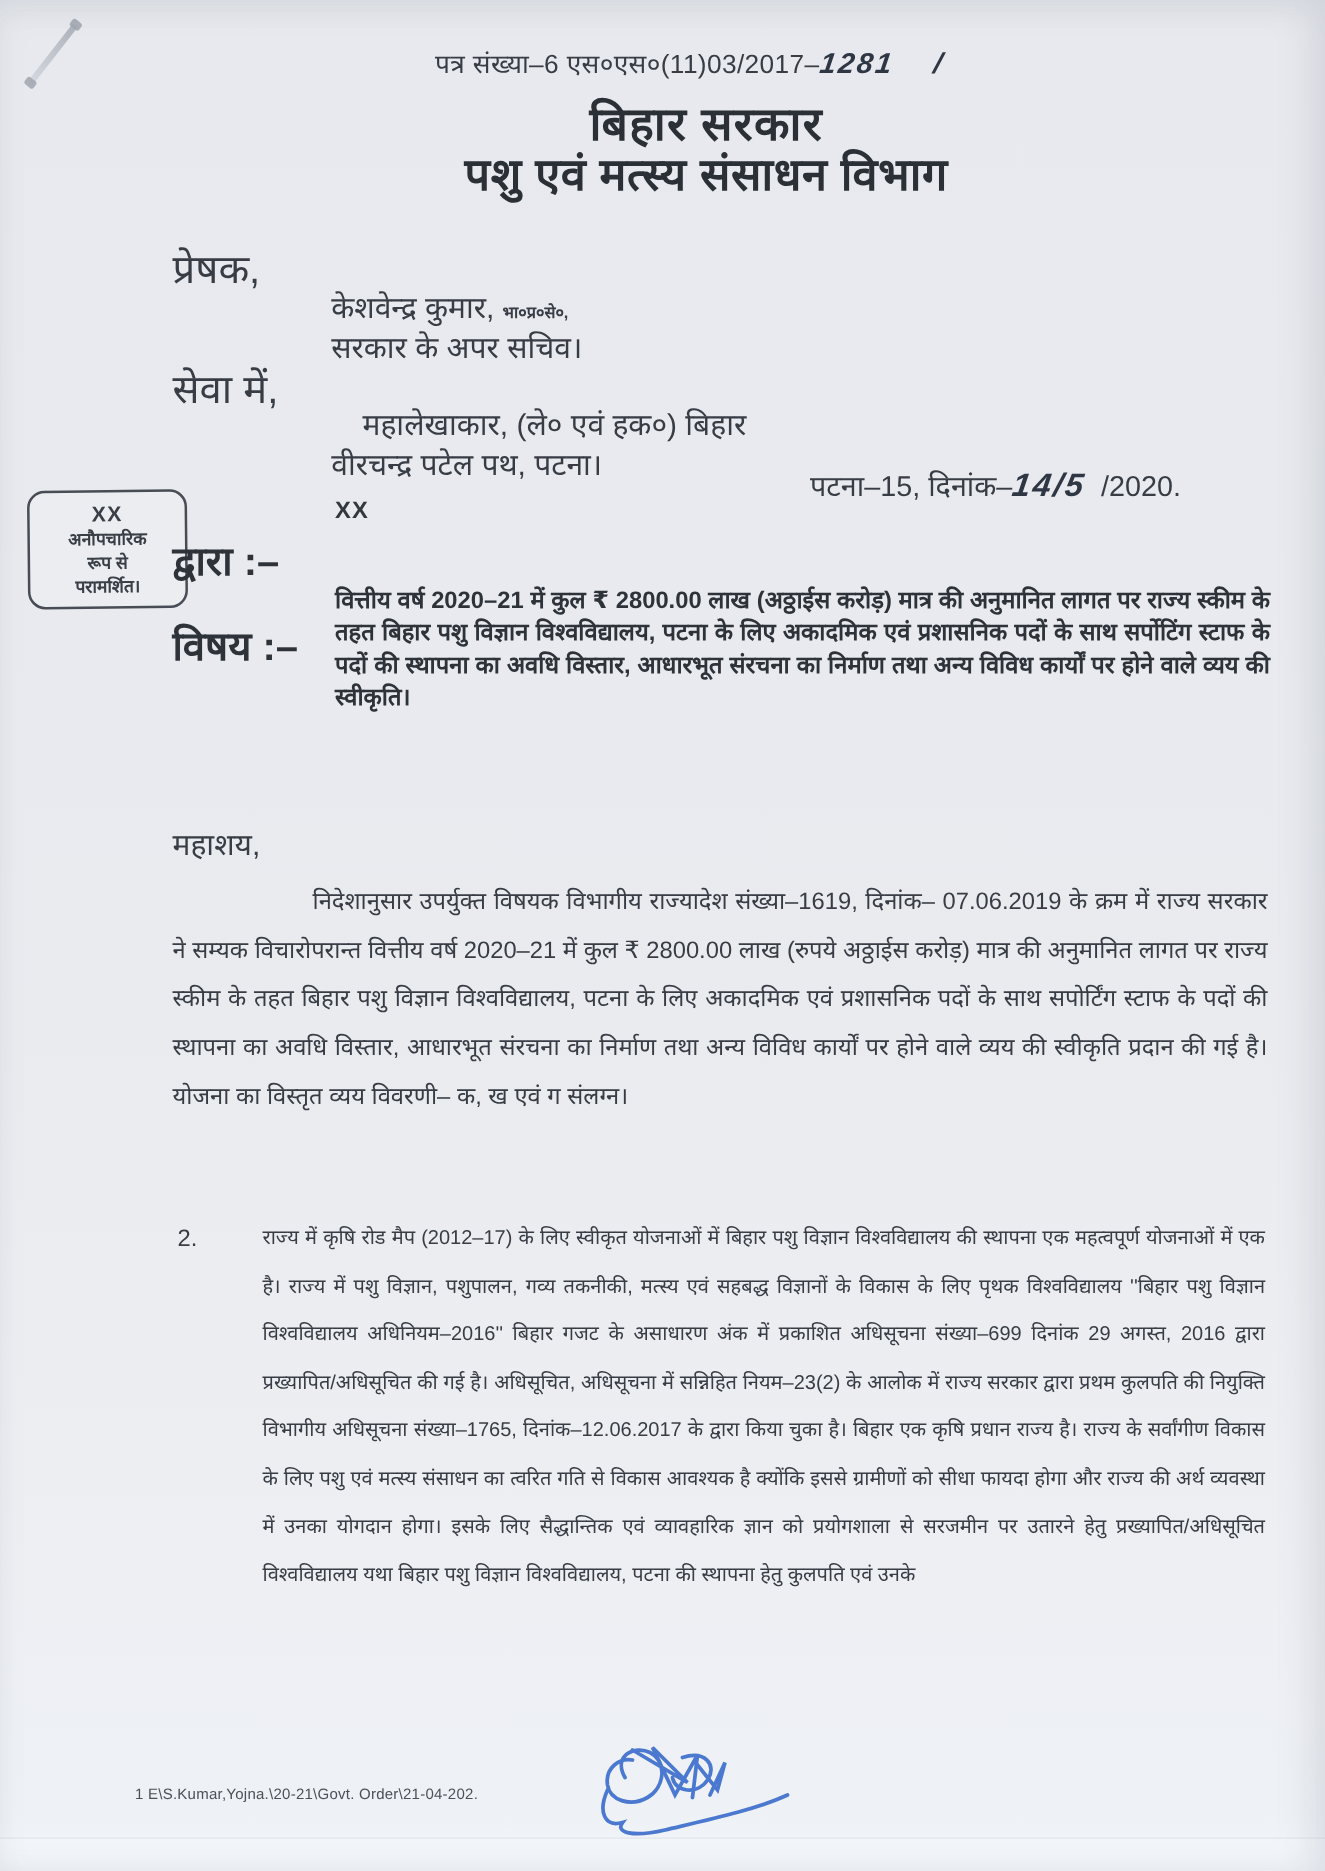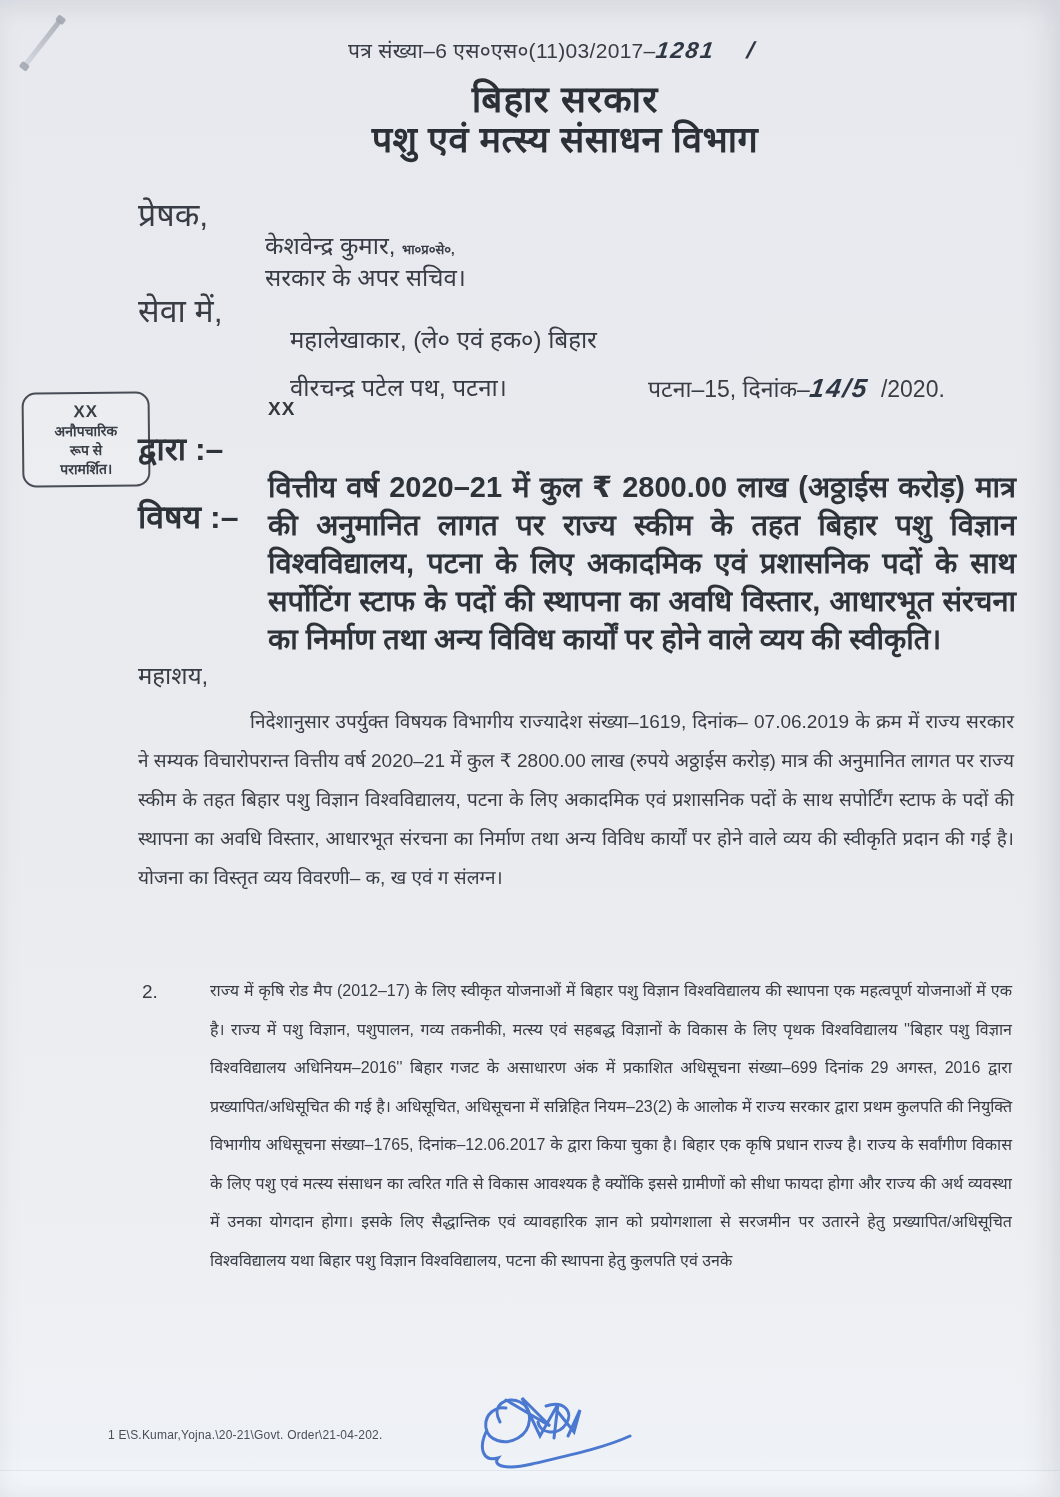--- a/index.html
+++ b/index.html
@@ -27,22 +27,22 @@
   .body-txt{font-size:24px;}
   .small-suffix{font-size:13px;font-weight:bold;}
   .stamp{
     width:116px;border:2px solid #474c55;border-radius:14px;
     padding:8px 4px 6px;text-align:center;color:#3a3f47;
     transform:rotate(-.6deg);background:rgba(255,255,255,.15);
   }
   .stamp .xx{font-weight:bold;font-size:17px;letter-spacing:1px;}
   .stamp .s{font-size:14px;font-weight:bold;line-height:19px;}
   .subject{
-    width:748px;font-size:29px;font-weight:bold;color:#2e333a;
-    line-height:38px;text-align:justify;
+    width:748px;font-size:19px;font-weight:bold;color:#2e333a;
+    line-height:26px;text-align:justify;
   }
   .para{font-size:19px;line-height:39px;text-align:justify;color:#383d45;}
   .para1{width:876px;text-indent:112px;}
   .para2{width:802px;font-size:16px;line-height:38.5px;}
   .footer-path{font-size:12px;color:#4a4f58;letter-spacing:.2px;}
   .staple{
     position:absolute;left:40px;top:14px;width:5px;height:58px;
     background:linear-gradient(180deg,#9aa0ab,#cfd3da);
     transform:rotate(38deg);border-radius:3px;opacity:.75;
   }
@@ -72,21 +72,21 @@
 
   <div class="abs label" style="left:138px;top:192px;">प्रेषक,</div>
   <div class="abs body-txt" style="left:265px;top:228px;">
     <span>केशवेन्द्र कुमार,</span>
     <span class="small-suffix">भा०प्र०से०,</span>
   </div>
   <div class="abs body-txt" style="left:265px;top:260px;">सरकार के अपर सचिव।</div>
 
   <div class="abs label" style="left:138px;top:288px;">सेवा में,</div>
   <div class="abs body-txt" style="left:270px;top:322px;margin-left:20px;">महालेखाकार, (ले० एवं हक०) बिहार</div>
-  <div class="abs body-txt" style="left:265px;top:370px;margin-left:25px;">वीरचन्द्र पटेल पथ, पटना।</div>
+  <div class="abs body-txt" style="left:265px;top:354px;">वीरचन्द्र पटेल पथ, पटना।</div>
 
   <div class="abs dateline" style="left:648px;top:372px;">
     <span>पटना–15, दिनांक–</span><span class="hand" style="font-size:26px;">14/5</span>
     <span style="margin-left:6px;">/2020.</span>
   </div>
 
   <div class="abs stamp" style="left:22px;top:392px;">
     <div class="xx">XX</div>
     <div class="s">अनौपचारिक</div>
     <div class="s">रूप से</div>

